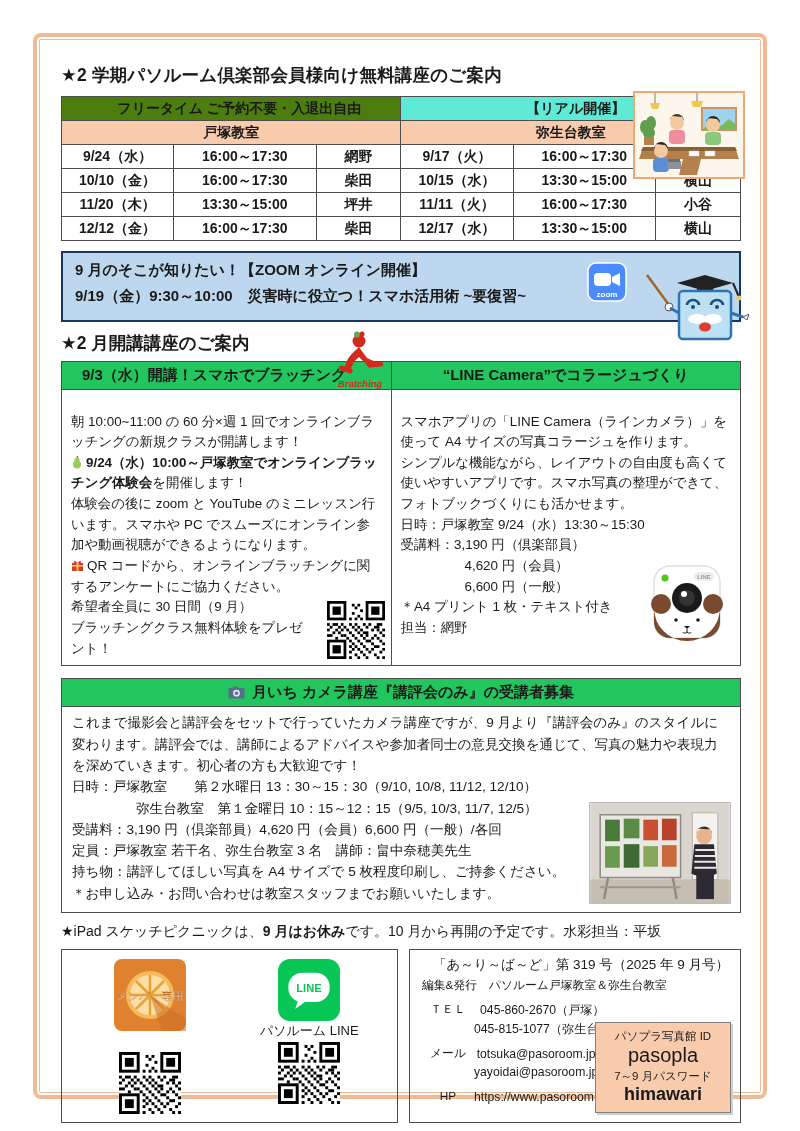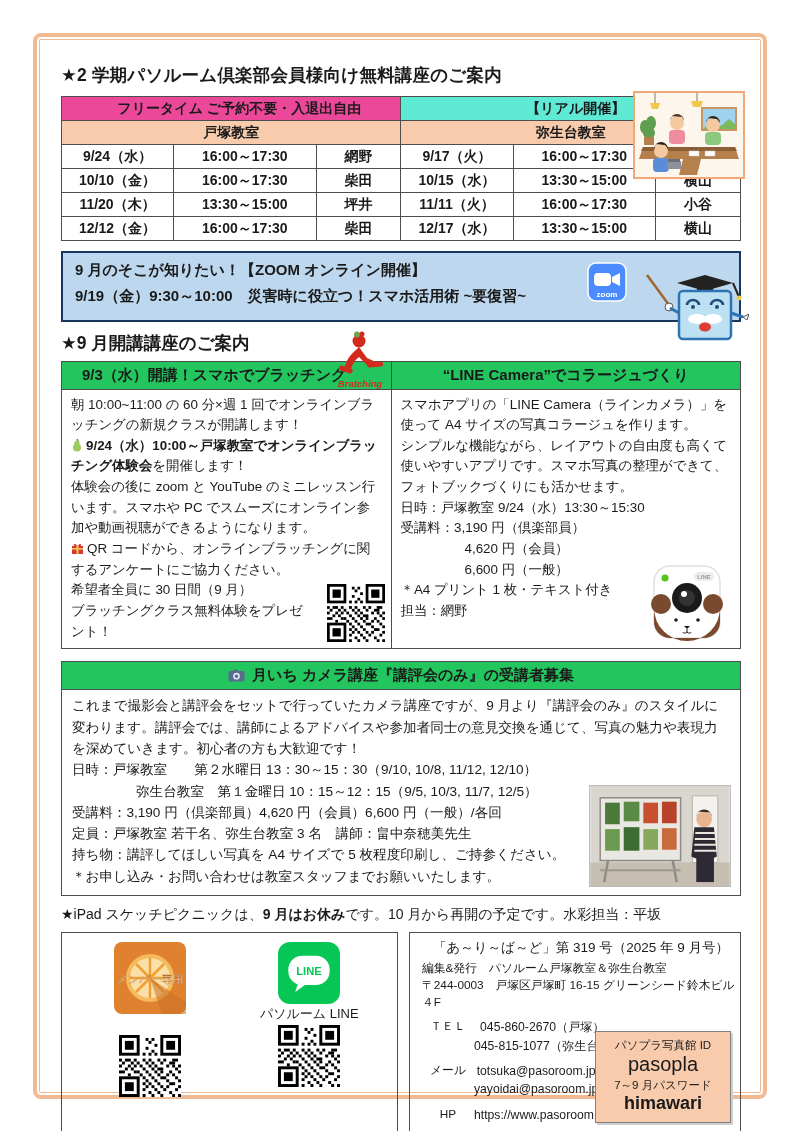--- a/index.html
+++ b/index.html
@@ -19,21 +19,21 @@
 
   
   .page-title { font-size:17.5px; font-weight:bold; letter-spacing:0.2px; margin-bottom:9px; }
 
   
   table.free { width:100%; border-collapse:collapse; table-layout:fixed; }
   table.free td {
     border:1.6px solid #4d4d4d; font-size:14px; font-weight:bold;
     height:24px; text-align:center; white-space:nowrap; overflow:hidden;
   }
-  td.cap { background:#ec4899; text-align:left; padding-left:16px; }
+  td.cap { background:#4d7c0f; text-align:left; padding-left:16px; }
   td.cap2 { background:#5eead4; text-align:left; padding-left:10px; }
   td.colhead { background:#f8cbad; }
 
   .illus {
     position:absolute; right:18px; top:54px; width:112px; height:88px;
     border:2px solid #f0a875; background:#fdf6ec; z-index:4;
   }
 
   
   .zoom-banner {
@@ -50,21 +50,21 @@
   
   .two-col { display:flex; border:1.6px solid #4d4d4d; position:relative; }
   .col-left { width:48.6%; border-right:1.6px solid #4d4d4d; position:relative; }
   .col-right { width:51.4%; position:relative; }
   .sec-head {
     background:#22c55e; border-bottom:1.6px solid #4d4d4d;
     font-size:15px; font-weight:bold; padding:4px 20px; position:relative;
   }
   .sec-head.center { text-align:center; }
   .bratching-logo { position:absolute; right:4px; top:-31px; width:54px; height:60px; z-index:3; }
-  .col-body { padding:5px 8px 6px 9px; font-size:13.4px; line-height:1.54; position:relative; }
+  .col-body { padding:22px 8px 6px 9px; font-size:13.4px; line-height:1.54; position:relative; }
   .col-body p { margin:0; }
   .boldline { font-weight:bold; }
   .narrow { width:77%; }
   .qr-left { position:absolute; right:6px; bottom:6px; width:58px; height:58px; }
   .bear { position:absolute; right:10px; top:170px; width:86px; height:86px; }
   .indent { padding-left:64px; }
 
   
   .camera-box { border:1.6px solid #4d4d4d; margin-top:12px; position:relative; }
   .camera-body { padding:5px 10px 8px 10px; font-size:13.6px; line-height:1.57; }
@@ -321,21 +321,21 @@
           <circle cx="78" cy="40" r="2" fill="#1f4e79"></circle>
         <ellipse cx="58" cy="52" rx="9" ry="5" fill="#fff"></ellipse>
         <ellipse cx="74" cy="52" rx="9" ry="5" fill="#fff"></ellipse>
         <ellipse cx="66" cy="60" rx="6" ry="4.5" fill="#e03c31"></ellipse>
         <line x1="40" y1="46" x2="31" y2="41" stroke="#2e74b5" stroke-width="3"></line>
         <line x1="92" y1="46" x2="104" y2="50" stroke="#2e74b5" stroke-width="3"></line>
         <path d="M104 50 l6 -3 -2 6 z" fill="#fff" stroke="#555" stroke-width="1"></path>
       </svg>
     </div>
 
-    <div class="h2">★9 月開講講座のご案内</div>
+    <div class="h2">★2 月開講講座のご案内</div>
 
     <div class="two-col">
       <div class="col-left">
         <div class="sec-head">
           <span>9/3（水）開講！スマホでブラッチング</span>
           <svg class="bratching-logo" viewBox="0 0 54 60">
             <circle cx="26" cy="10" r="6.5" fill="#d42a1e"></circle>
             <circle cx="24" cy="3.5" r="3" fill="#6aa84f"></circle>
               <circle cx="29" cy="3" r="2.5" fill="#d42a1e"></circle>
             <path d="M26 16 c-6 6 -12 10 -14 20 l6 2 c2 -6 4 -9 8 -12 l8 8 8 2 1 -5 -9 -4 c-2 -3 -6 -8 -8 -11 z" fill="#d42a1e"></path>
@@ -485,21 +485,20 @@
           <div class="app-label">パソルーム LINE</div>
           <svg class="qr-b">
               <use href="#qr" width="62" height="62"></use>
             </svg>
         </div>
       </div>
 
       <div class="info-box">
         <div class="issue">「あ～り～ば～ど」第 319 号（2025 年 9 月号）</div>
         <div class="imprint-line">編集&amp;発行　パソルーム戸塚教室＆弥生台教室</div>
-        <div class="imprint-line">〒244-0003　戸塚区戸塚町 16-15 グリーンシード鈴木ビル４F</div>
         <div class="contact">
           <div class="lbl">ＴＥＬ</div>
           <div class="val">
             <div>045-860-2670（戸塚）</div>
             <div>045-815-1077（弥生台）</div>
           </div>
         </div>
         <div class="contact">
           <div class="lbl">メール</div>
           <div class="val">

